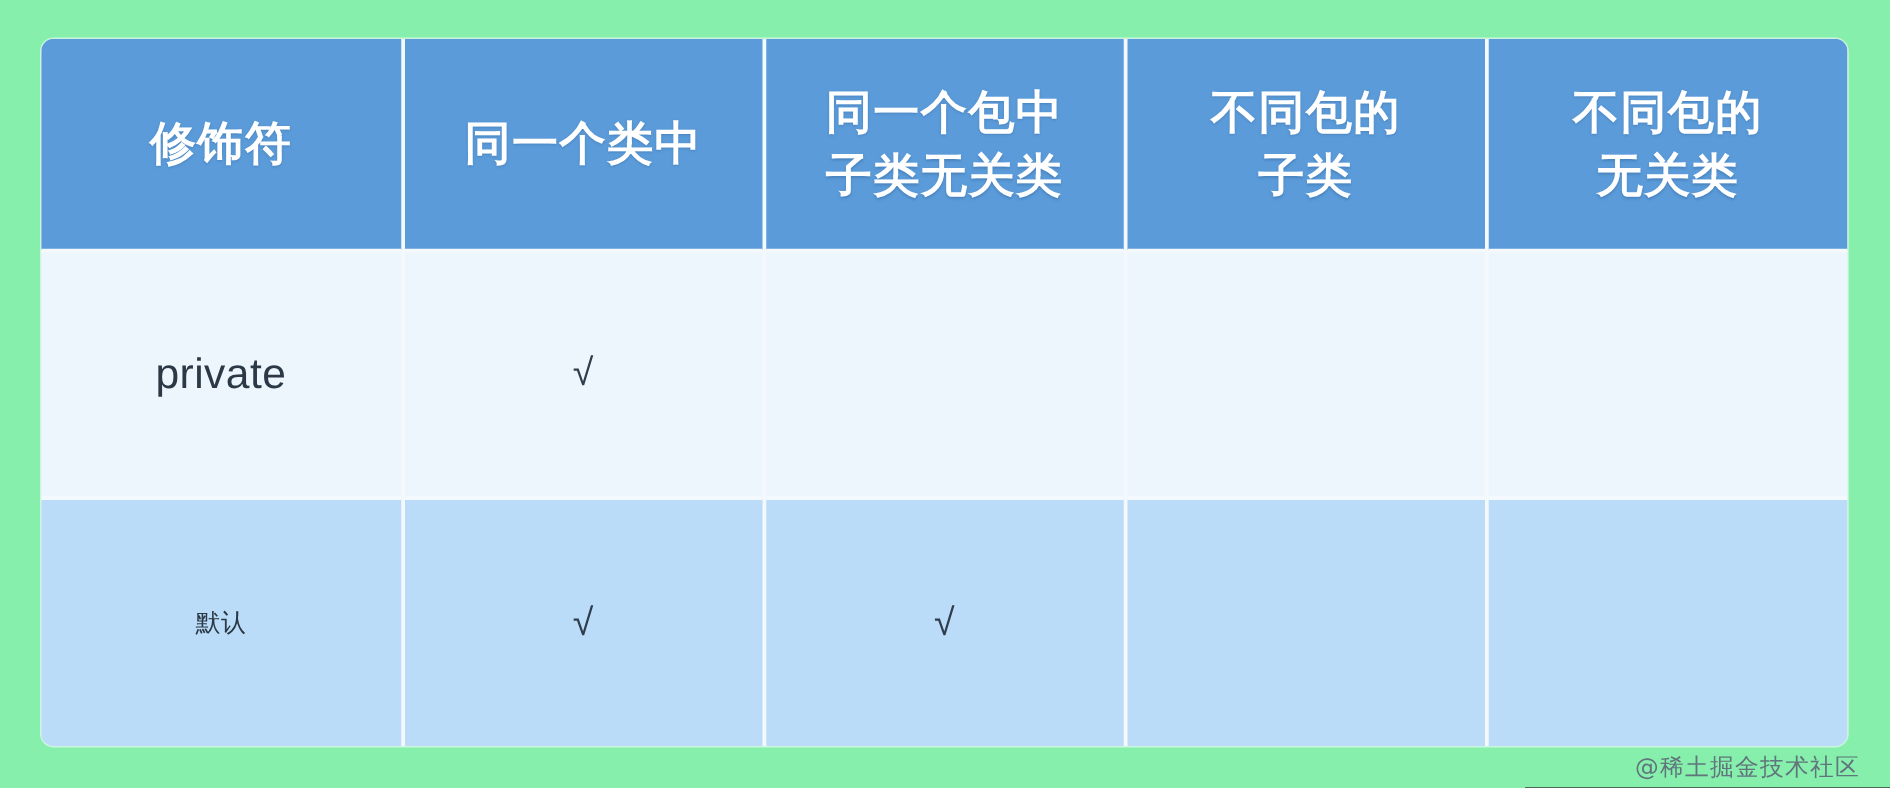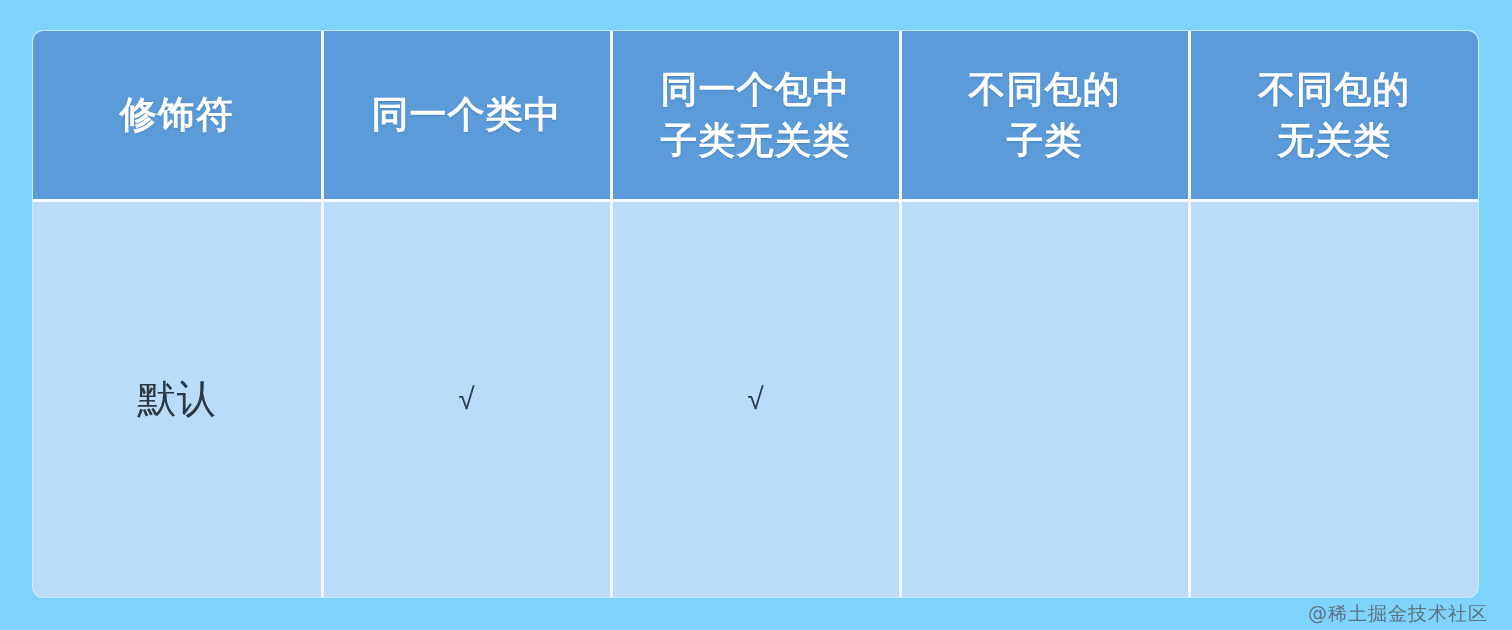--- a/index.html
+++ b/index.html
@@ -11,21 +11,21 @@
     width: 1512px;
     height: 630px;
     overflow: hidden;
     font-family: "Liberation Sans", "DejaVu Sans", sans-serif;
     position: relative;
   }
 
   #stage {
     position: absolute;
     inset: 0;
-    background: #7dd3fc;
+    background: #86efac;
     padding-left: 40px;
   }
 
   
   .table-card {
     position: absolute;
     left: 33px;
     top: 31px;
     width: 1445px;
     height: 566px;
@@ -87,21 +87,21 @@
     border-right: none;
   }
 
   .modifier-label {
     font-size: 34px;
     color: #2b3845;
     font-weight: normal;
     letter-spacing: 0.4px;
   }
   .modifier-label.cjk {
-    font-size: 39px;
+    font-size: 20px;
   }
 
   .check {
     font-size: 30px;
     color: #2f3d4d;
     line-height: 1;
     display: inline-block;
   }
   .check.empty {
     visibility: hidden;
@@ -144,20 +144,37 @@
             <span class="head-line">子类</span>
           </th>
           <th>
             <span class="head-line">不同包的</span>
             <span class="head-line">无关类</span>
           </th>
         </tr>
       </thead>
       <tbody>
 
+        <tr class="row-light">
+          <td>
+            <span class="modifier-label">private</span>
+          </td>
+          <td>
+            <span class="check">√</span>
+          </td>
+          <td>
+            <span class="check empty"></span>
+          </td>
+          <td>
+            <span class="check empty"></span>
+          </td>
+          <td>
+            <span class="check empty"></span>
+          </td>
+        </tr>
 
         <tr class="row-blue">
           <td>
             <span class="modifier-label cjk">默认</span>
           </td>
           <td>
             <span class="check">√</span>
           </td>
           <td>
             <span class="check">√</span>

